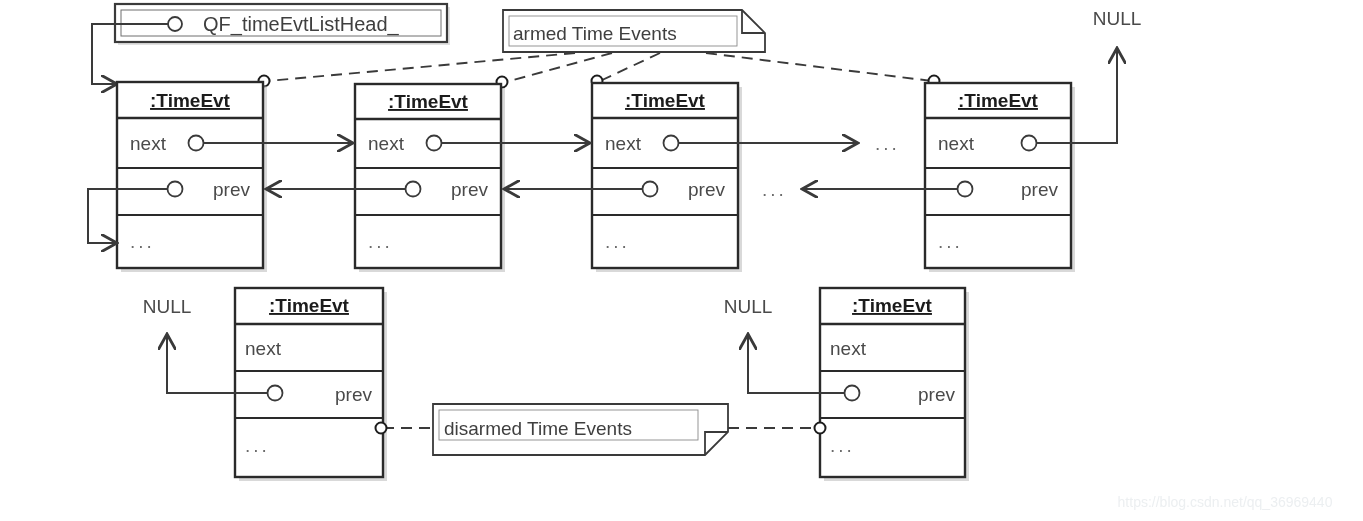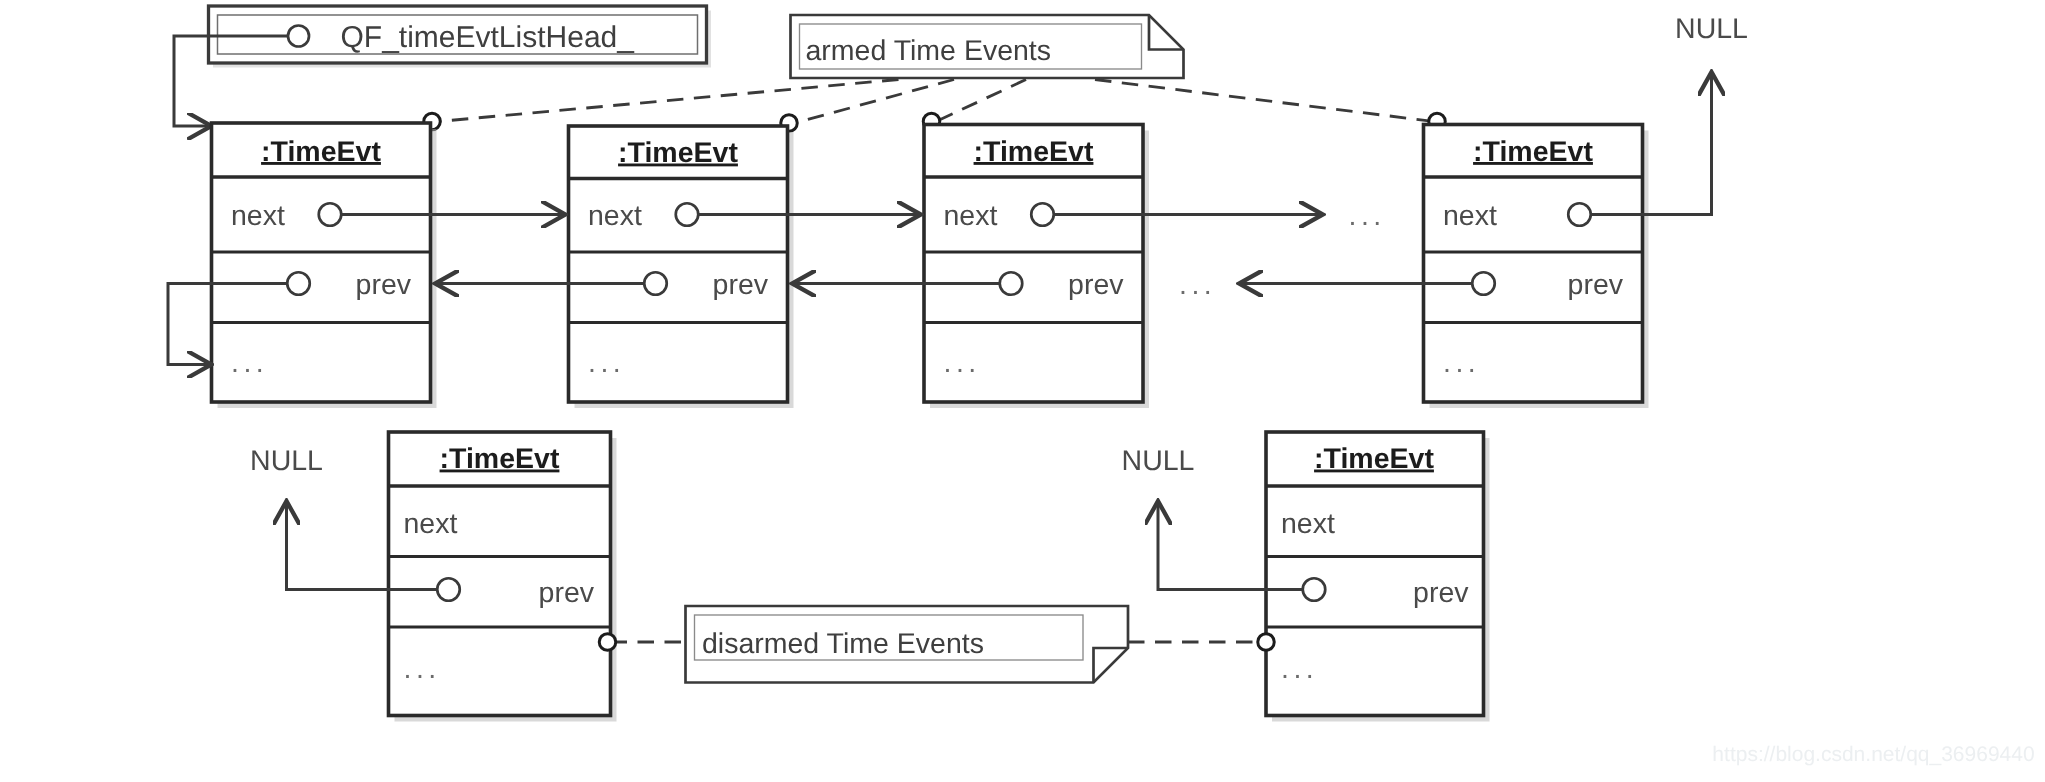--- a/index.html
+++ b/index.html
@@ -1,18 +1,18 @@
 <!DOCTYPE html>
 <html><head>
 <meta charset="utf-8">
 <style>
   html,body{margin:0;padding:0;background:#ffffff;}
   body{width:1363px;height:521px;overflow:hidden;
        font-family:"Liberation Sans","DejaVu Sans",sans-serif;}
-  #diagram{position:relative;width:1267px;height:521px;margin-left:24px;}
+  #diagram{position:relative;width:1267px;height:521px;}
   svg{position:absolute;left:0;top:0;}
   .lbl{font-family:"Liberation Sans","DejaVu Sans",sans-serif;fill:#3a3a3a;}
   .cls-title{font-size:19px;font-weight:bold;fill:#1c1c1c;}
   .field{font-size:19px;fill:#4a4a4a;}
   .nullbl{font-size:19px;fill:#4a4a4a;}
   .notetxt{font-size:19px;fill:#3f3f3f;}
   .headtxt{font-size:20px;fill:#3f3f3f;}
   .dots{font-size:19px;fill:#6b6b6b;letter-spacing:3px;}
   .wm{font-size:14px;fill:#eceff1;}
 </style>

